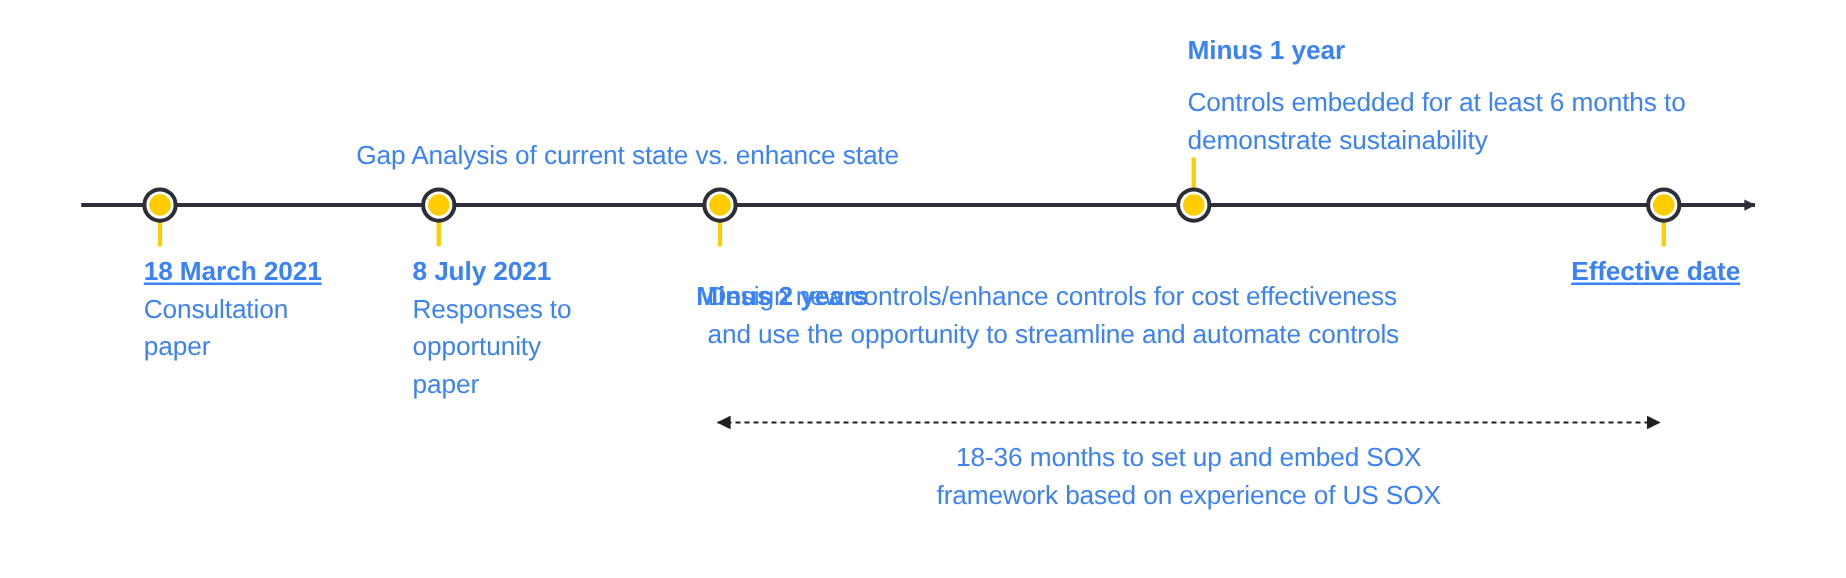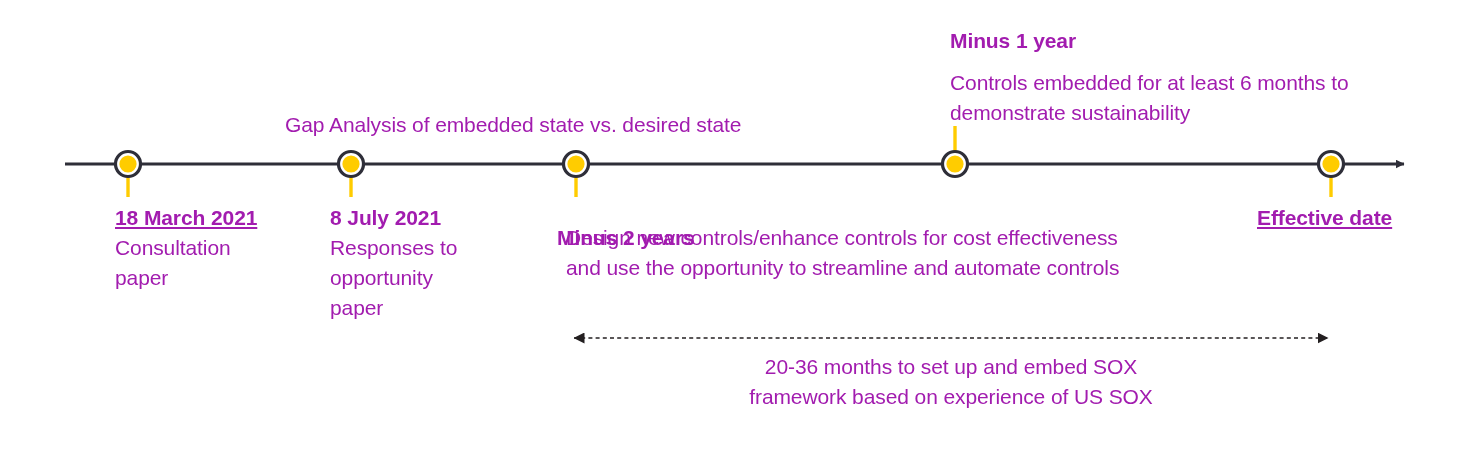--- a/index.html
+++ b/index.html
@@ -20,21 +20,21 @@
   #timeline-canvas {
     position: absolute;
     left: 0;
     top: 0;
     width: 1477px;
     height: 462px;
   }
 
   .txt {
     position: absolute;
-    color: #a21caf;
+    color: #3b82f6;
     font-family: "Liberation Sans", sans-serif;
     white-space: pre;
     line-height: 30px;
     font-size: 21px;
     letter-spacing: -0.1px;
   }
   .txt.bold {
     font-weight: bold;
   }
   .txt.center {
@@ -103,35 +103,35 @@
     <circle cx="955" cy="164" r="8.6" fill="#FFCC00"></circle>
   </g>
   <g>
     <circle cx="1331" cy="164" r="12.5" fill="#FFFFFF" stroke="#2E2E38" stroke-width="3.2"></circle>
     <circle cx="1331" cy="164" r="8.6" fill="#FFCC00"></circle>
   </g>
 
   <line x1="574" y1="338" x2="1328" y2="338" stroke="#231F20" stroke-width="1.6" stroke-dasharray="4 3.2" marker-start="url(#arrow-dash-left)" marker-end="url(#arrow-dash-right)"></line>
 </svg>
 
-<div class="txt" id="label-gap-analysis">Gap Analysis of embedded state vs. desired state</div>
+<div class="txt" id="label-gap-analysis">Gap Analysis of current state vs. enhance state</div>
 
 <div class="txt bold" id="label-m1-title">Minus 1 year</div>
 <div class="txt" id="label-m1-body">Controls embedded for at least 6 months to
 demonstrate sustainability</div>
 
 <div class="txt bold" id="label-eff-title">Effective date</div>
 
 <div class="txt bold" id="label-d1-title">18 March 2021</div>
 <div class="txt" id="label-d1-body">Consultation
 paper</div>
 
 <div class="txt bold" id="label-d2-title">8 July 2021</div>
 <div class="txt" id="label-d2-body">Responses to
 opportunity
 paper</div>
 
 <div class="txt bold" id="label-d3-title">Minus 2 years</div>
 <div class="txt" id="label-d3-body">Design new controls/enhance controls for cost effectiveness
 and use the opportunity to streamline and automate controls</div>
 
-<div class="txt center" id="label-span-caption">20-36 months to set up and embed SOX
+<div class="txt center" id="label-span-caption">18-36 months to set up and embed SOX
 framework based on experience of US SOX</div>
 
 </body></html>

